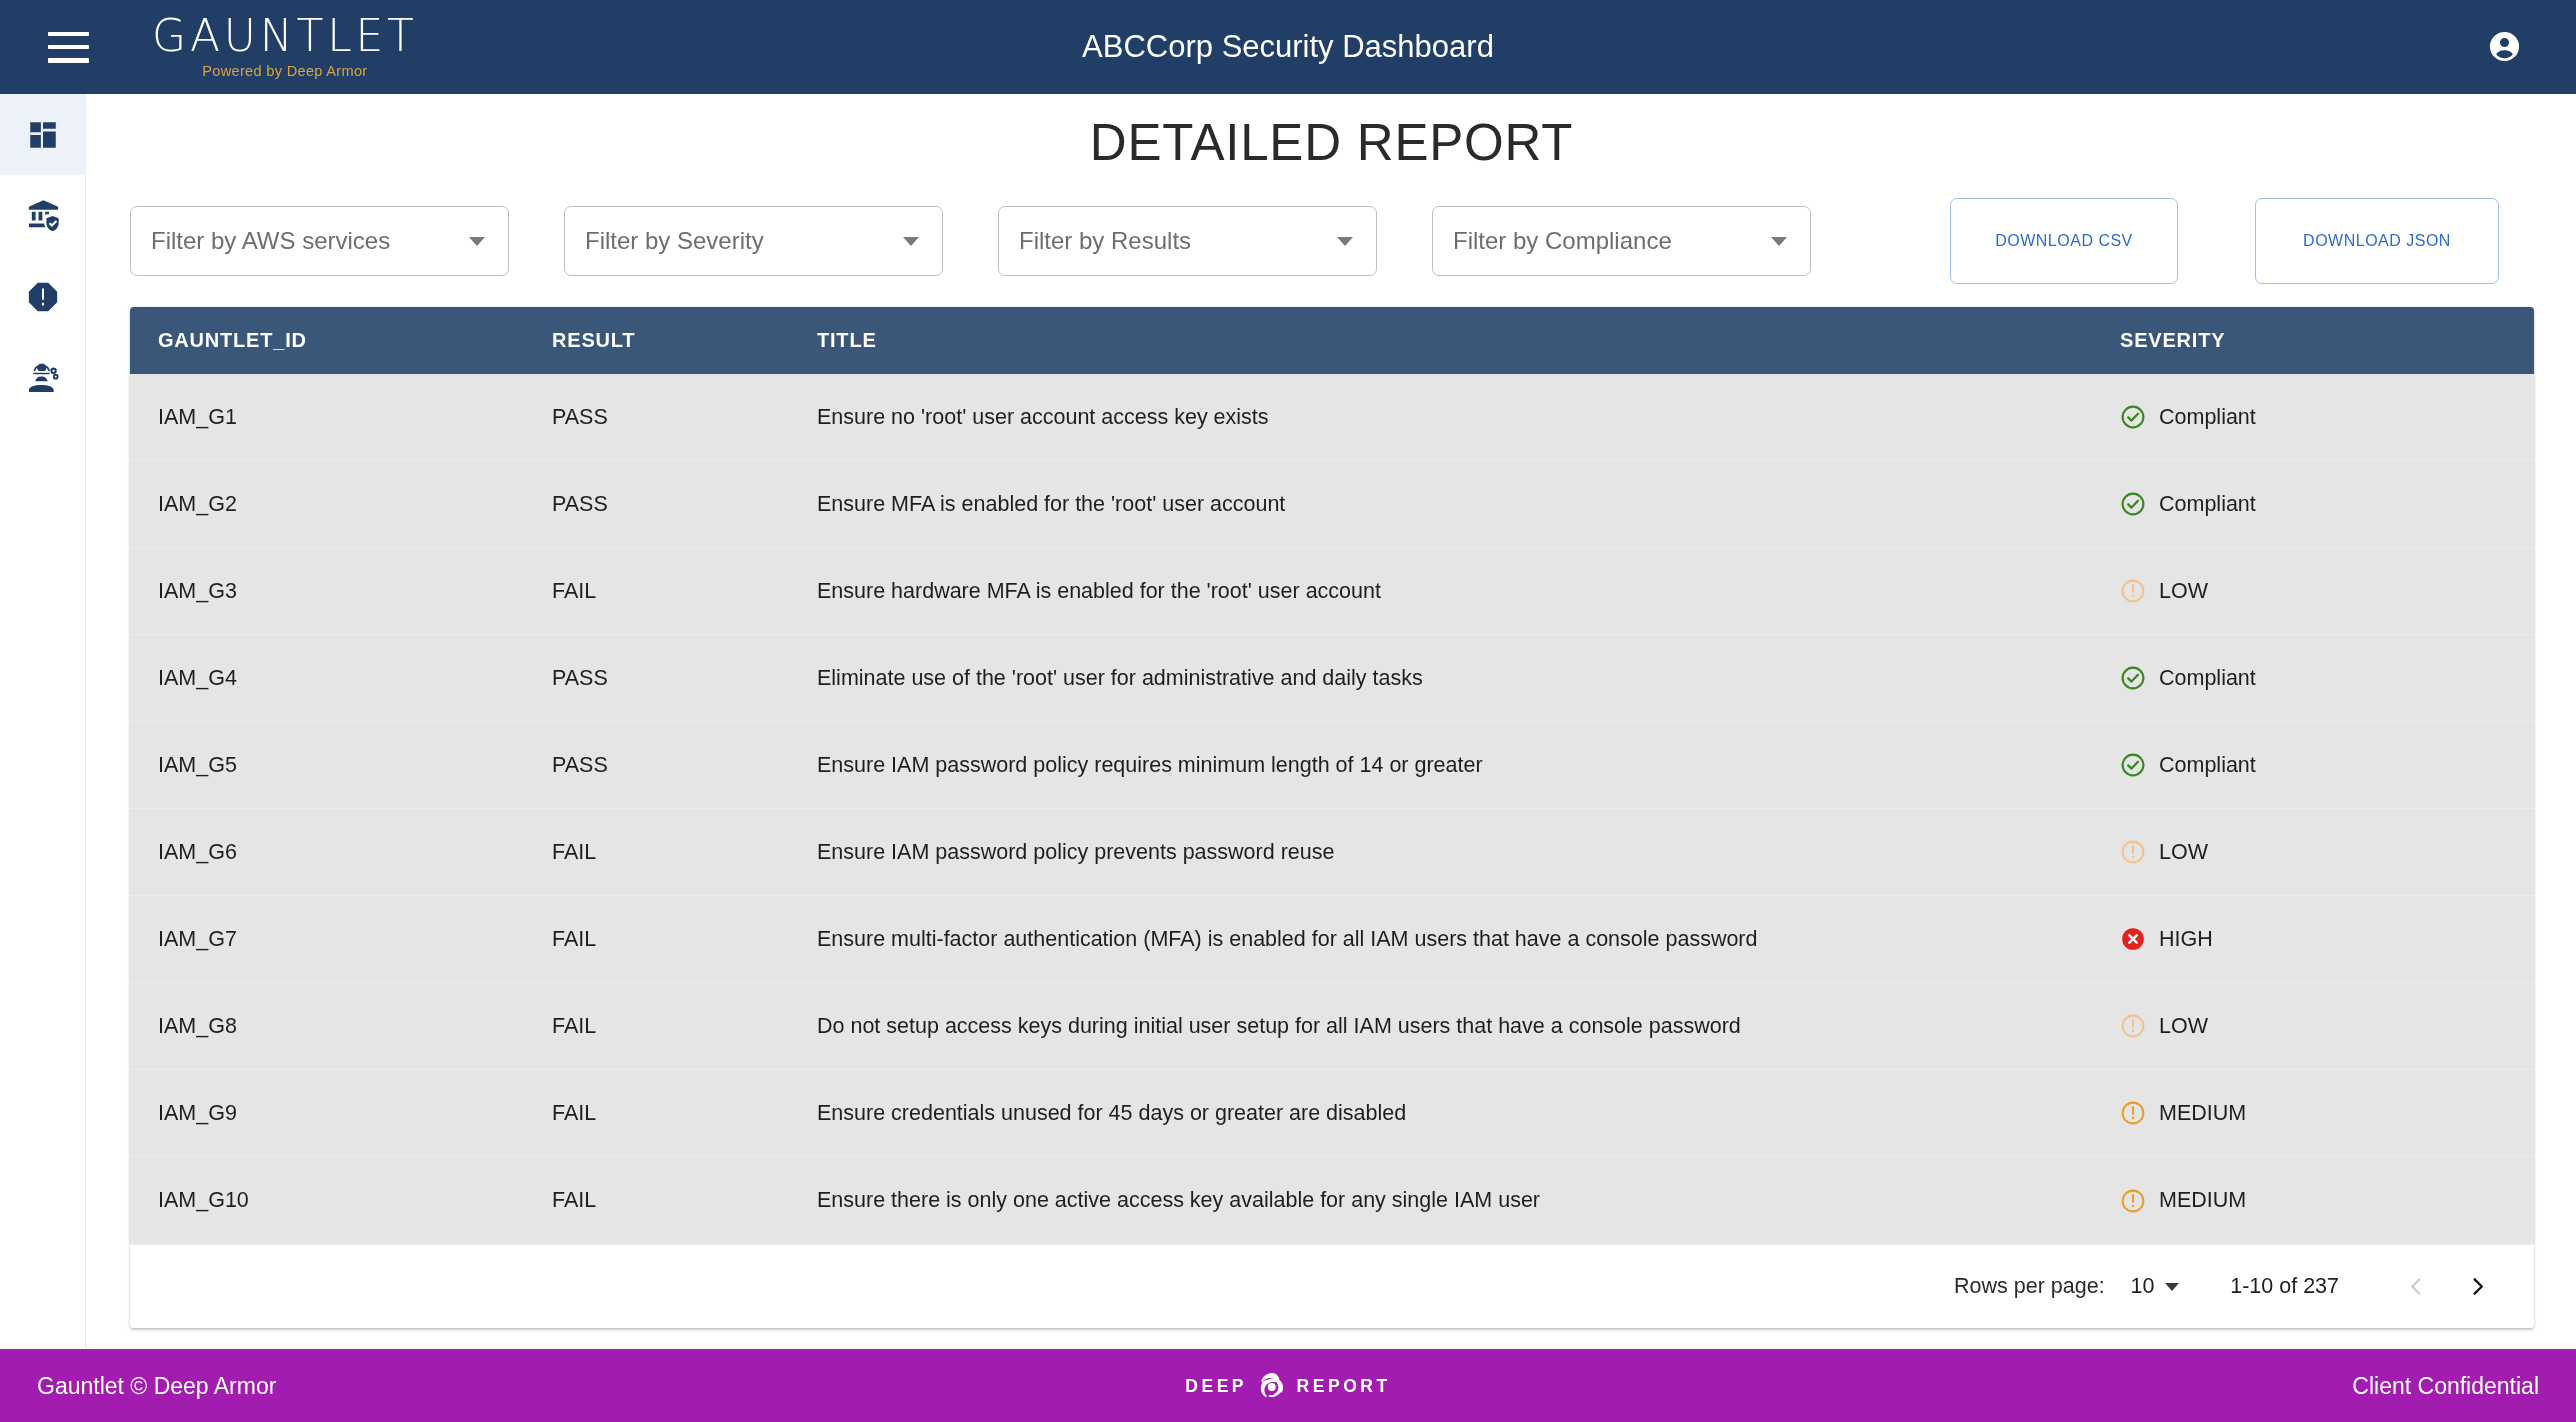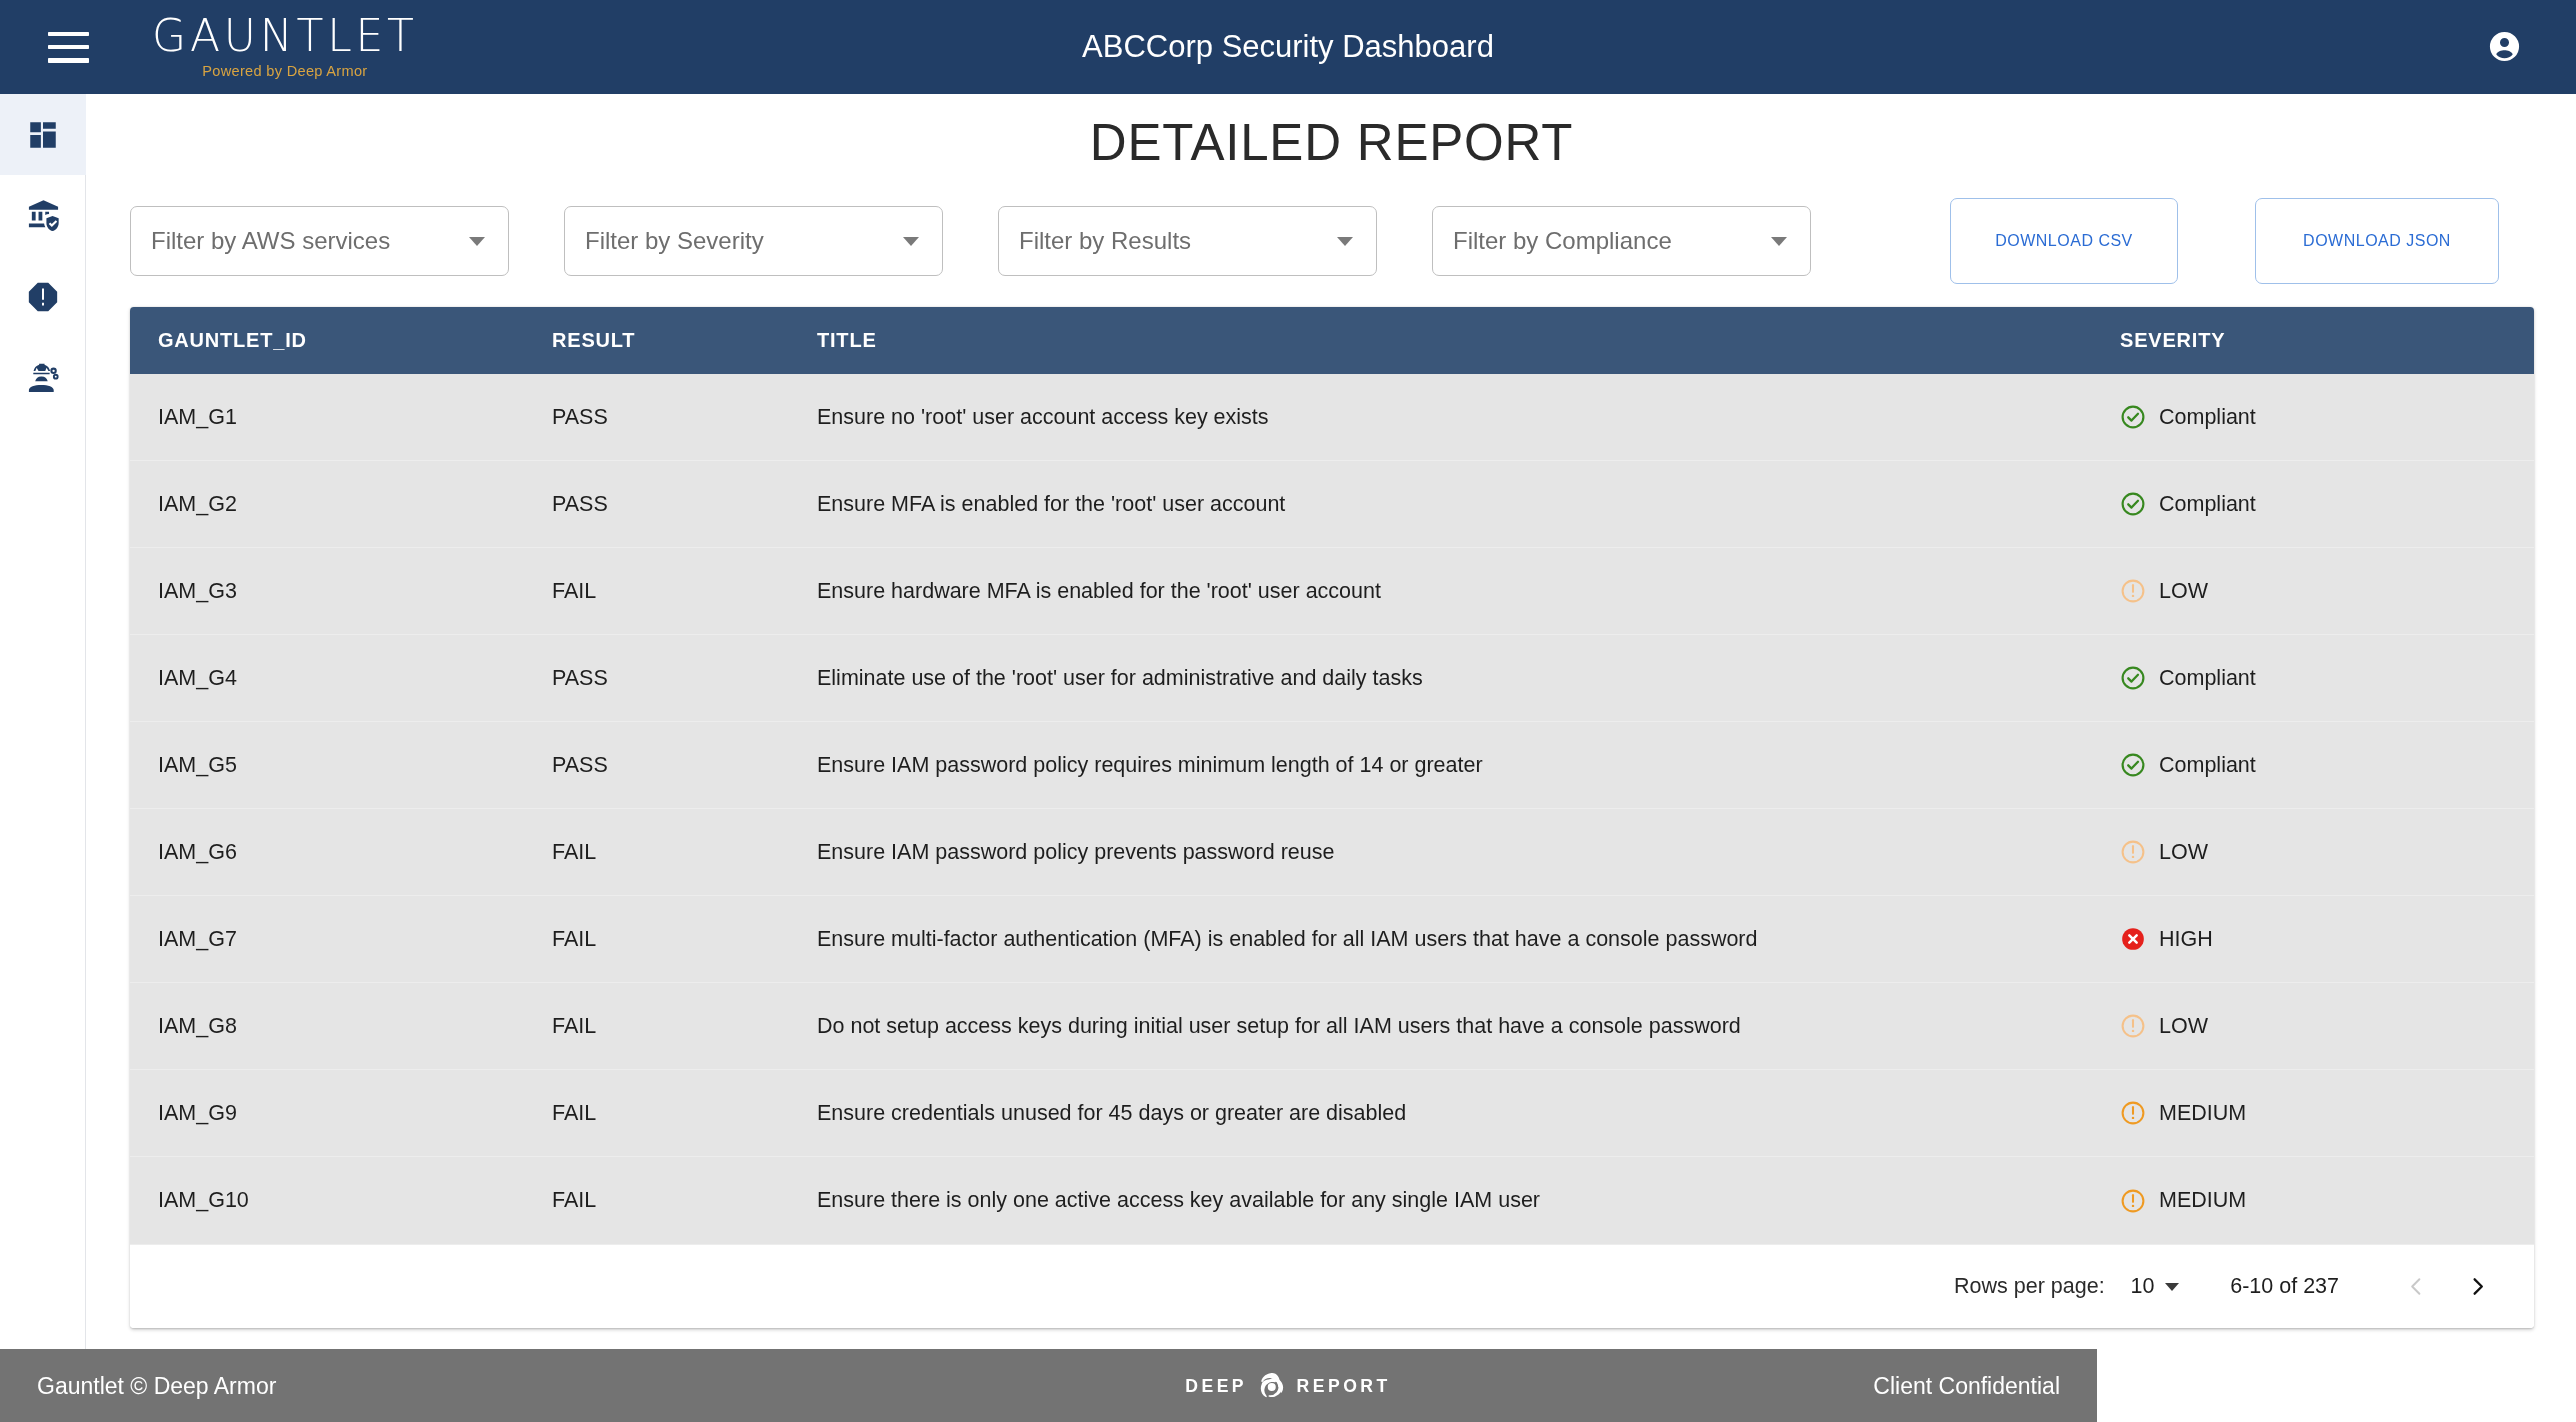--- a/index.html
+++ b/index.html
@@ -136,22 +136,22 @@
   }
   .range-label { font-size: 21.5px; color: #1E1E1E; margin-left: 51px; }
   .pg-btn {
     width: 44px; height: 44px; display: flex; align-items: center;
     justify-content: center; cursor: pointer; margin-left: 17px;
   }
   .pg-btn.first { margin-left: 55px; }
 
   
   .footer {
-    position: absolute; bottom: 0; left: 0; width: 2097px; height: 74px;
-    background: #737373; display: flex; align-items: center;
+    position: absolute; bottom: 0; left: 0; width: 2576px; height: 74px;
+    background: #a21caf; display: flex; align-items: center;
   }
   .foot-left {
     position: absolute; left: 37px; color: #ffffff; font-size: 23px;
   }
   .foot-right {
     position: absolute; right: 37px; color: #ffffff; font-size: 23px;
   }
   .foot-center {
     position: absolute; left: 0; width: 2576px;
     display: flex; align-items: center; justify-content: center; gap: 9.2px;
@@ -375,21 +375,21 @@
           </div>
         </div>
       </div>
 
     <div class="tfoot">
       <span class="rpp-label">Rows per page:</span>
       <div class="rpp-select">
         <span class="rpp-value">10</span>
         <span class="rpp-caret"></span>
       </div>
-      <span class="range-label">6-10 of 237</span>
+      <span class="range-label">1-10 of 237</span>
       <div class="pg-btn first">
         <svg width="23" height="23" viewBox="0 0 24 24">
           <path d="M15 4.5 7.5 12 15 19.5" fill="none" stroke="#C9C9C9" stroke-width="2.1" stroke-linecap="round" stroke-linejoin="round"></path>
         </svg>
       </div>
       <div class="pg-btn">
         <svg width="23" height="23" viewBox="0 0 24 24">
           <path d="M9 4.5 16.5 12 9 19.5" fill="none" stroke="#111111" stroke-width="2.4" stroke-linecap="round" stroke-linejoin="round"></path>
         </svg>
       </div>

